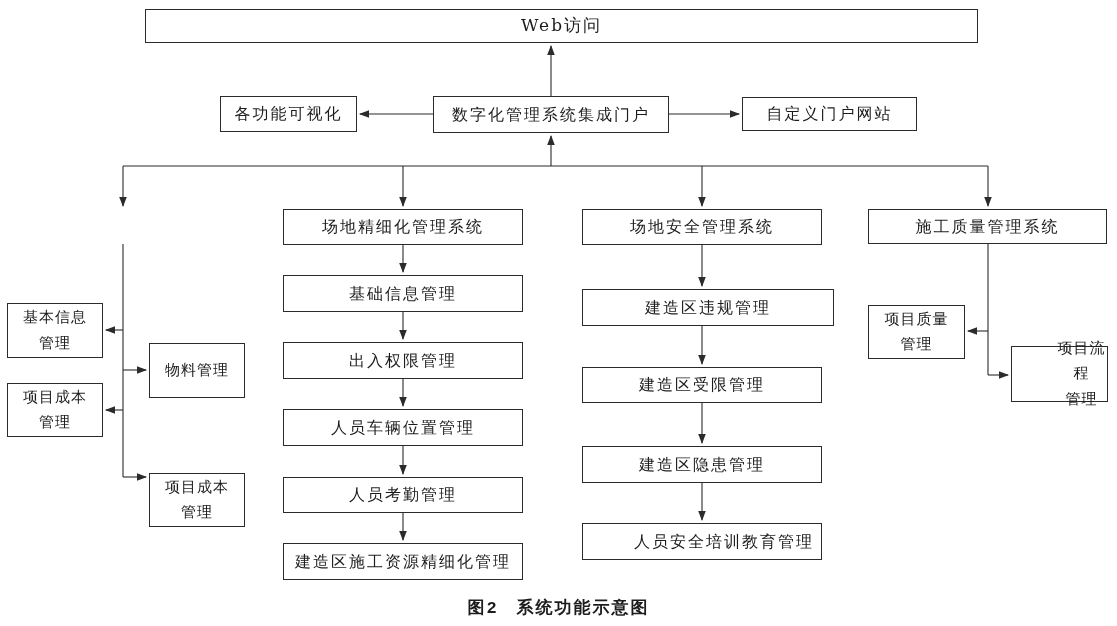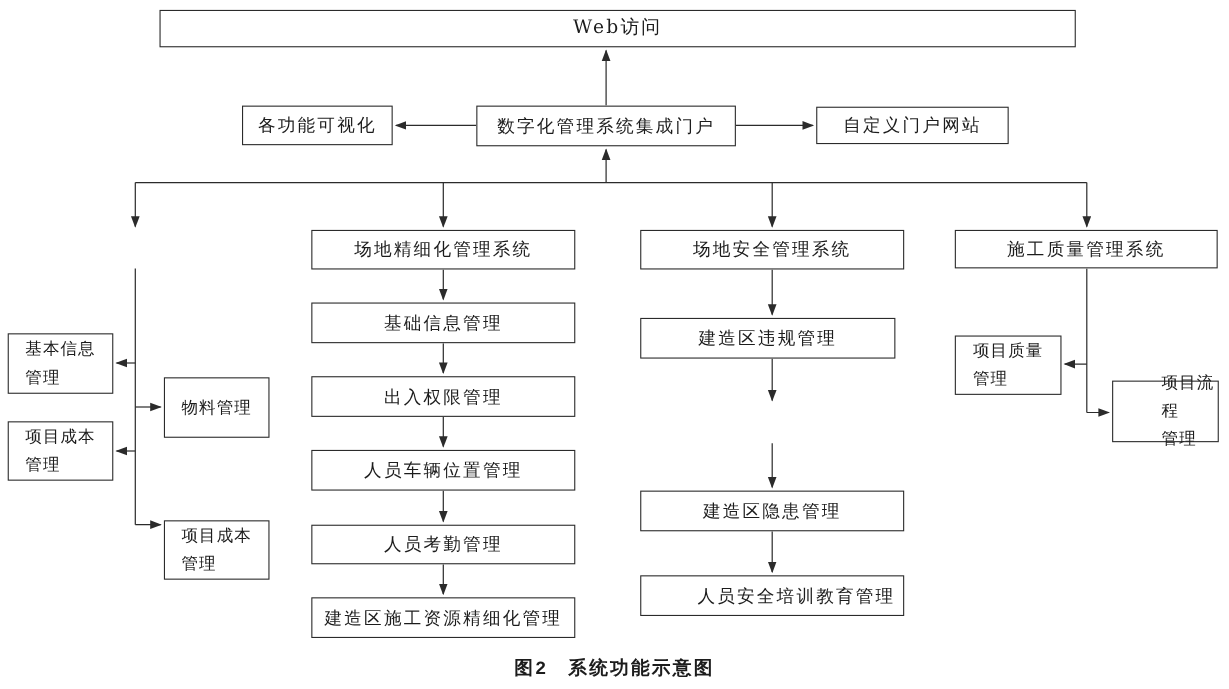--- a/index.html
+++ b/index.html
@@ -19,20 +19,21 @@
     pointer-events: none;
   }
   .node {
     position: absolute;
     box-sizing: border-box;
     background: #ffffff;
     border: 1.4px solid #2b2b2b;
     display: flex;
     align-items: center;
     justify-content: center;
+    text-align: center;
     font-size: 16px;
     letter-spacing: 2px;
     line-height: 1.25;
     white-space: pre-line;
     z-index: 2;
   }
   .node.big { font-size: 17px; }
   .node.small {
     font-size: 15px;
     letter-spacing: 1px;
@@ -118,21 +119,22 @@
 管理</div>
   <div class="node small" style="left:149px; top:473px; width:96px; height:54px;">项目成本
 管理</div>
 
   <div class="node" style="left:283px; top:275px; width:240px; height:37px;">基础信息管理</div>
   <div class="node" style="left:283px; top:342px; width:240px; height:37px;">出入权限管理</div>
   <div class="node" style="left:283px; top:409px; width:240px; height:37px;">人员车辆位置管理</div>
   <div class="node" style="left:283px; top:477px; width:240px; height:36px;">人员考勤管理</div>
   <div class="node" style="left:283px; top:543px; width:240px; height:37px;">建造区施工资源精细化管理</div>
 
-  <div class="node" style="left:582px; top:289px; width:232px; height:37px;">建造区违规管理</div>
+  <div class="node" style="left:582px; top:289px; width:252px; height:37px;">建造区违规管理</div>
+  <div class="node" style="left:582px; top:367px; width:240px; height:36px;">建造区受限管理</div>
   <div class="node" style="left:582px; top:446px; width:240px; height:37px;">建造区隐患管理</div>
   <div class="node" style="left:582px; top:523px; width:240px; height:37px;padding-left:44px;">人员安全培训教育管理</div>
 
   <div class="node small" style="left:868px;  top:305px; width:97px; height:54px;">项目质量
 管理</div>
   <div class="node small" style="left:1011px; top:346px; width:97px; height:56px;padding-left:44px;">项目流程
 管理</div>
 
   <div class="caption">
     <span class="fig-label">图2</span><span>系统功能示意图</span>

